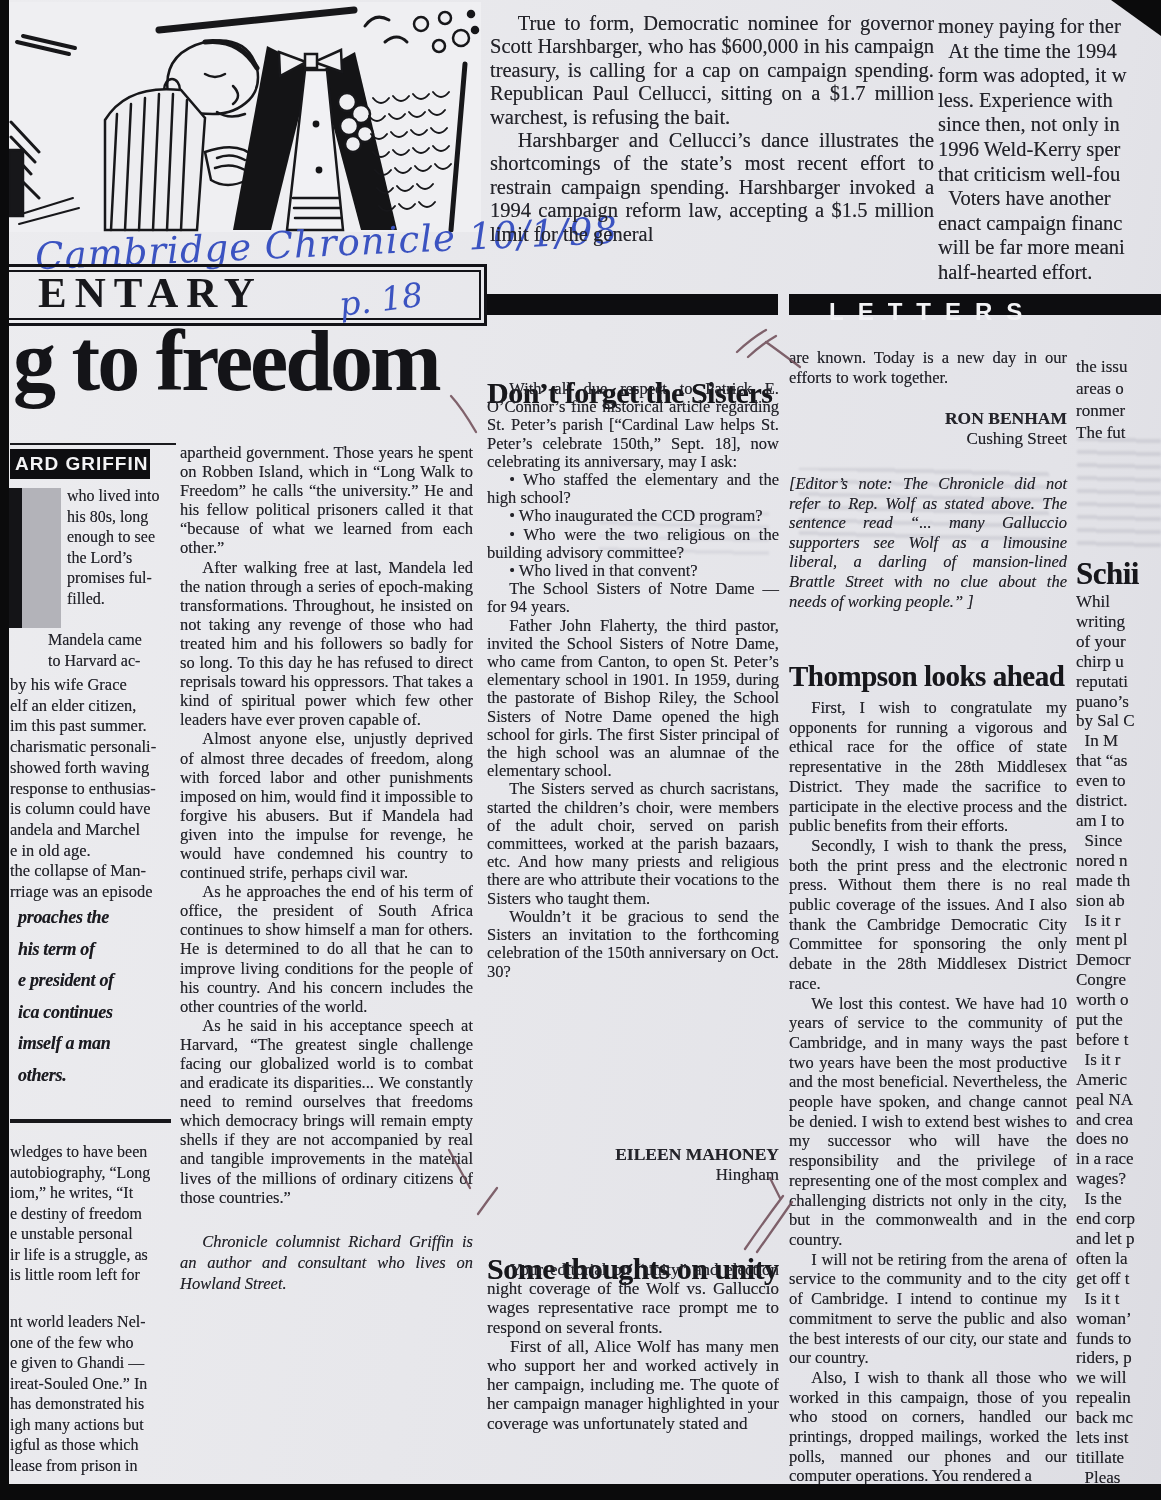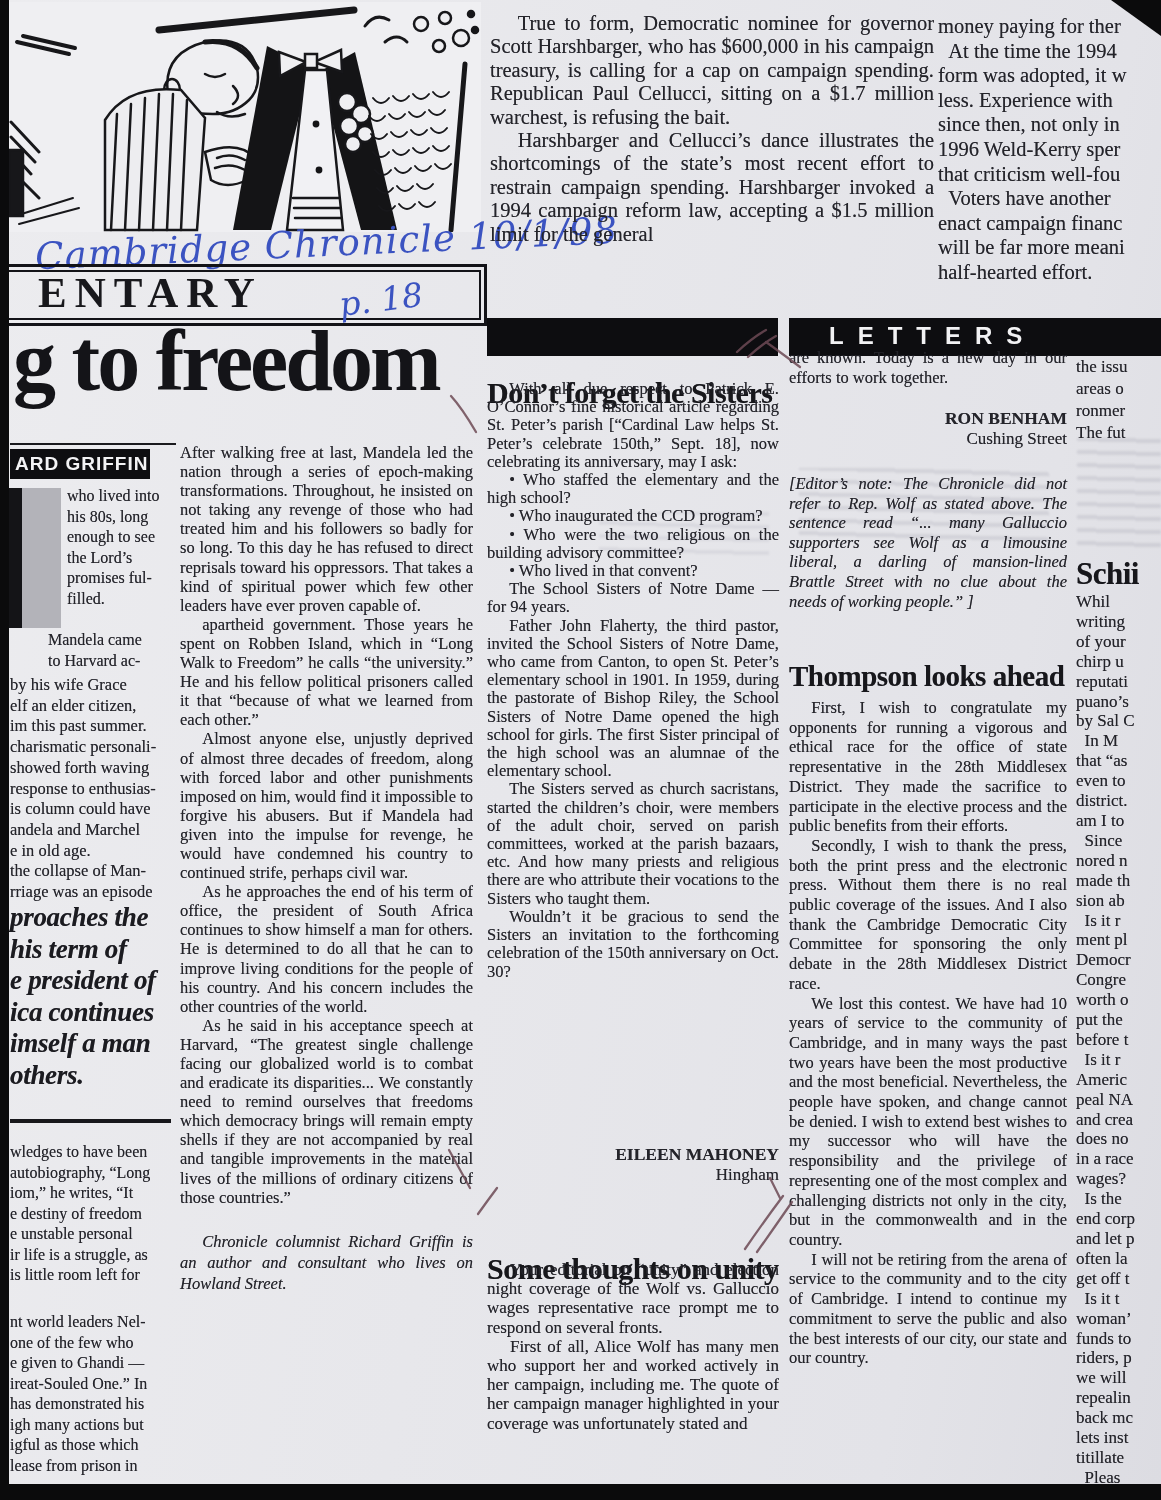--- a/index.html
+++ b/index.html
@@ -36,34 +36,34 @@
   .first-flush p:first-child{text-indent:0;}
   .prelines{white-space:pre-wrap;}
   .ink{color:#24242a;text-shadow:0 0 0.5px rgba(35,35,45,.55);}
   
   .col1{left:1px;top:486px;width:161px;}
   .photo-stub{position:absolute;left:-1px;top:2px;width:52px;height:140px;background:#b3b3b9;
               border-left:13px solid #141417;box-sizing:border-box;}
   .c1-b1{position:absolute;left:57px;top:0;width:104px;font-size:16px;line-height:20.5px;}
   .c1-b2{position:absolute;left:38px;top:143px;width:123px;font-size:16px;line-height:21px;}
   .c1-b3{position:absolute;left:0;top:189px;width:161px;font-size:16.5px;line-height:20.7px;}
-  .c1-quote{position:absolute;left:0;top:416px;width:161px;font-size:27px;font-weight:bold;
-            font-style:italic;line-height:31.5px;letter-spacing:-0.3px;color:#1b1b20;}
+  .c1-quote{position:absolute;left:0;top:416px;width:161px;font-size:18px;font-weight:bold;
+            font-style:italic;line-height:31.5px;letter-spacing:-0.3px;color:#1b1b20;padding-left:8px;}
   .c1-rule{position:absolute;left:0;top:633px;width:161px;height:4px;background:#17171b;}
   .c1-b4{position:absolute;left:0;top:656px;width:161px;font-size:16px;line-height:20.5px;}
   .c1-b5{position:absolute;left:0;top:826px;width:161px;font-size:16px;line-height:20.5px;}
   
   .col2{left:171px;top:443px;width:293px;font-size:16.5px;line-height:19.1px;}
   .col2-footer{margin:24px 0 0 0;font-style:italic;font-size:16.5px;line-height:21px;
                text-indent:1.35em;text-align:justify;}
   
   .topc{left:481px;top:12px;width:444px;font-size:20.5px;line-height:23.4px;}
   .topr{left:929px;top:14px;width:228px;font-size:20.5px;line-height:24.6px;}
   
-  .banner{position:absolute;top:318px;height:38px;background:#0d0d10;}
+  .banner{position:absolute;top:294px;height:21px;background:#0d0d10;}
   .banner.seg1{left:478px;width:291px;}
   .banner.seg2{left:780px;width:372px;}
   .banner-text{position:absolute;left:40px;top:4px;color:#f2f2f4;font-family:"Liberation Sans",sans-serif;
                font-weight:bold;font-size:24px;letter-spacing:14px;}
   
   .letter-h{margin:0;font-size:30px;font-weight:bold;letter-spacing:-0.5px;color:#17171b;
             font-family:"Liberation Serif",serif;white-space:nowrap;}
   .col3{left:478px;top:344px;width:292px;}
   .c3-h1{position:absolute;left:0;top:0;margin-top:32px;}
   .c3-body1{position:absolute;left:0;top:36px;width:292px;font-size:16.5px;line-height:18.2px;}
@@ -214,22 +214,22 @@
 e given to Ghandi —
 ireat-Souled One.” In
 has demonstrated his
 igh many actions but
 igful as those which
 lease from prison in</div>
     </div>
 
     <div class="col col2 ink">
       <div class="bodytext first-flush">
+          <p>apartheid government. Those years he spent on Robben Island, which in “Long Walk to Freedom” he calls “the university.” He and his fellow political prisoners called it that “because of what we learned from each other.”</p>
           <p>After walking free at last, Mandela led the nation through a series of epoch-making transformations. Throughout, he insisted on not taking any revenge of those who had treated him and his followers so badly for so long. To this day he has refused to direct reprisals toward his oppressors. That takes a kind of spiritual power which few other leaders have ever proven capable of.</p>
-          <p>apartheid government. Those years he spent on Robben Island, which in “Long Walk to Freedom” he calls “the university.” He and his fellow political prisoners called it that “because of what we learned from each other.”</p>
           <p>Almost anyone else, unjustly deprived of almost three decades of freedom, along with forced labor and other punishments imposed on him, would find it impossible to forgive his abusers. But if Mandela had given into the impulse for revenge, he would have condemned his country to continued strife, perhaps civil war.</p>
           <p>As he approaches the end of his term of office, the president of South Africa continues to show himself a man for others. He is determined to do all that he can to improve living conditions for the people of his country. And his concern includes the other countries of the world.</p>
           <p>As he said in his acceptance speech at Harvard, “The greatest single challenge facing our globalized world is to combat and eradicate its disparities... We constantly need to remind ourselves that freedoms which democracy brings will remain empty shells if they are not accompanied by real and tangible improvements in the material lives of the millions of ordinary citizens of those countries.”</p>
         </div>
       <p class="col2-footer">Chronicle columnist Richard Griffin is an author and consultant who lives on Howland Street.</p>
     </div>
 
     <div class="col topc bodytext ink">
         <p>True to form, Democratic nominee for governor Scott Harshbarger, who has $600,000 in his campaign treasury, is calling for a cap on campaign spending. Republican Paul Cellucci, sitting on a $1.7 million warchest, is refusing the bait.</p>
         <p>Harshbarger and Cellucci’s dance illustrates the shortcomings of the state’s most recent effort to restrain campaign spending. Harshbarger invoked a 1994 campaign reform law, accepting a $1.5 million limit for the general</p>
@@ -283,20 +283,21 @@
         <div class="sig-name">RON BENHAM</div>
         <div class="sig-place">Cushing Street</div>
       </div>
       <div class="c4-ednote">[Editor’s note: The Chronicle did not refer to Rep. Wolf as stated above. The sentence read “... many Galluccio supporters see Wolf as a limousine liberal, a darling of mansion-lined Brattle Street with no clue about the needs of working people.” ]</div>
       <h2 class="letter-h c4-h">Thompson looks ahead</h2>
       <div class="c4-body bodytext">
           <p>First, I wish to congratulate my opponents for running a vigorous and ethical race for the office of state representative in the 28th Middlesex District. They made the sacrifice to participate in the elective process and the public benefits from their efforts.</p>
           <p>Secondly, I wish to thank the press, both the print press and the electronic press. Without them there is no real public coverage of the issues. And I also thank the Cambridge Democratic City Committee for sponsoring the only debate in the 28th Middlesex District race.</p>
           <p>We lost this contest. We have had 10 years of service to the community of Cambridge, and in many ways the past two years have been the most productive and the most beneficial. Nevertheless, the people have spoken, and change cannot be denied. I wish to extend best wishes to my successor who will have the responsibility and the privilege of representing one of the most complex and challenging districts not only in the city, but in the commonwealth and in the country.</p>
           <p>I will not be retiring from the arena of service to the community and to the city of Cambridge. I intend to continue my commitment to serve the public and also the best interests of our city, our state and our country.</p>
+          <p>Also, I wish to thank all those who worked in this campaign, those of you who stood on corners, handled our printings, dropped mailings, worked the polls, manned our phones and our computer operations. You rendered a</p>
         </div>
     </div>
 
     <div class="col col5 ink">
       <div class="c5-top prelines">the issu
 areas o
 ronmer
 The fut</div>
       <h2 class="letter-h c5-h">Schii</h2>
       <div class="c5-body prelines">Whil

